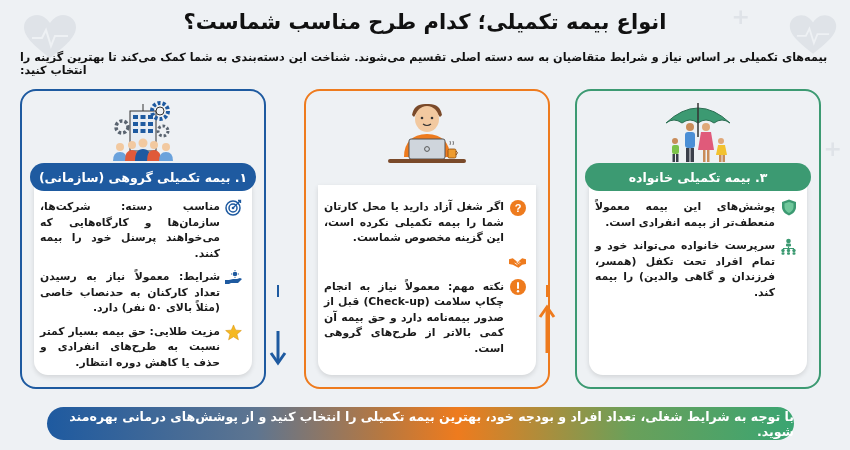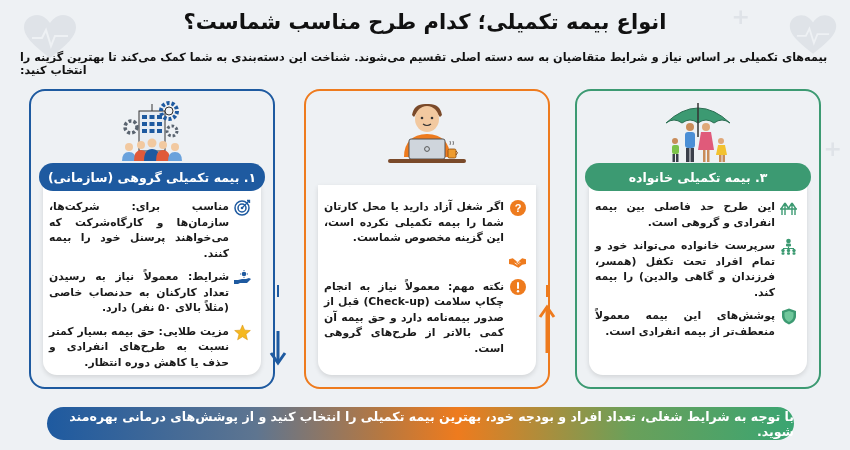--- a/index.html
+++ b/index.html
@@ -18,21 +18,21 @@
     }
     .subtitle {
       position: absolute; top: 51px; right: 20px; left: 20px;
       text-align: left; font-size: 11.2px; font-weight: bold; color: #111;
     }
     .card {
       position: absolute; top: 89px; width: 246px; height: 300px;
       border: 2px solid; border-radius: 16px;
       background: #eef1f4;
     }
-    .card.c1 { left: 29px; border-color: #1e5aa0; }
+    .card.c1 { left: 20px; border-color: #1e5aa0; }
     .card.c2 { left: 304px; border-color: #ee7b1e; }
     .card.c3 { left: 575px; border-color: #3c9a72; padding-left: 28px; }
     .card-illustration {
       position: absolute; top: 8px; left: 0; right: 0; height: 68px;
       display: flex; justify-content: center; align-items: flex-end;
     }
     .card-header {
       position: absolute; top: 72px; left: 8px; right: 8px; height: 28px;
       border-radius: 14px; color: #fff; font-weight: bold; font-size: 12.5px;
       display: flex; align-items: center; justify-content: center;
@@ -107,50 +107,42 @@
       <circle cx="73" cy="44" r="3" fill="#e0a878"></circle>
       <path d="M70 48 h7 l2 10 h-11 z" fill="#f2c230"></path>
       <rect x="71" y="58" width="2.5" height="7" fill="#c98c5a"></rect>
         <rect x="74.5" y="58" width="2.5" height="7" fill="#c98c5a"></rect>
     </svg>
   </div>
   <div class="card-header">۳. بیمه تکمیلی خانواده</div>
   <div class="card-body">
     <div class="item">
       <span class="ico">
-        <svg width="17" height="14" viewBox="0 0 17 14">
-            <path d="M0 8 h17 M2 8 v6 M15 8 v6 M5 2 v12 M12 2 v12 M5 2 L1 8 M5 2 L9 8 M12 2 L8 8 M12 2 L16 8" stroke="#3c9a72" stroke-width="1.4" fill="none"></path>
-          </svg>
-      </span>
-      <span class="txt">این طرح حد فاصلی بین بیمه انفرادی و گروهی است.</span>
+        <svg width="16" height="17" viewBox="0 0 16 17">
+            <path d="M8 0.5 L15 3 V8 C15 12 12 15 8 16.5 C4 15 1 12 1 8 V3 Z" fill="#3c9a72"></path>
+            <path d="M8 3 L12.5 4.6 V8 C12.5 10.8 10.5 12.8 8 14 C5.5 12.8 3.5 10.8 3.5 8 V4.6 Z" fill="#6fc79b"></path>
+          </svg>
+      </span>
+      <span class="txt">پوشش‌های این بیمه معمولاً منعطف‌تر از بیمه انفرادی است.</span>
     </div>
     <div class="item">
       <span class="ico">
         <svg width="17" height="17" viewBox="0 0 17 17">
             <circle cx="8.5" cy="3" r="2.3" fill="#3c9a72"></circle>
             <rect x="6" y="5.5" width="5" height="3" rx="1.2" fill="#3c9a72"></rect>
             <path d="M8.5 8.5v2 M3 10.5h11" stroke="#3c9a72" stroke-width="1.1"></path>
             <circle cx="3" cy="12.5" r="1.7" fill="#3c9a72"></circle>
             <circle cx="8.5" cy="12.5" r="1.7" fill="#3c9a72"></circle>
             <circle cx="14" cy="12.5" r="1.7" fill="#3c9a72"></circle>
             <rect x="1.5" y="14.3" width="3" height="2.5" rx="1" fill="#3c9a72"></rect>
             <rect x="7" y="14.3" width="3" height="2.5" rx="1" fill="#3c9a72"></rect>
             <rect x="12.5" y="14.3" width="3" height="2.5" rx="1" fill="#3c9a72"></rect>
           </svg>
       </span>
       <span class="txt">سرپرست خانواده می‌تواند خود و تمام افراد تحت تکفل (همسر، فرزندان و گاهی والدین) را بیمه کند.</span>
-    </div>
-    <div class="item">
-      <span class="ico">
-        <svg width="16" height="17" viewBox="0 0 16 17">
-            <path d="M8 0.5 L15 3 V8 C15 12 12 15 8 16.5 C4 15 1 12 1 8 V3 Z" fill="#3c9a72"></path>
-            <path d="M8 3 L12.5 4.6 V8 C12.5 10.8 10.5 12.8 8 14 C5.5 12.8 3.5 10.8 3.5 8 V4.6 Z" fill="#6fc79b"></path>
-          </svg>
-      </span>
-      <span class="txt">پوشش‌های این بیمه معمولاً منعطف‌تر از بیمه انفرادی است.</span>
     </div>
   </div>
 </div>
 
 <div class="card c2">
   <div class="card-illustration">
     <svg width="90" height="66" viewBox="0 0 90 66">
       <path d="M30 14 Q32 2 45 3 Q58 2 60 14 L58 16 Q52 8 45 10 Q36 8 32 16Z" fill="#7a4a2a"></path>
       <ellipse cx="45" cy="18" rx="12" ry="13" fill="#f2c9a0"></ellipse>
       <circle cx="40" cy="17" r="1.3" fill="#333"></circle>
@@ -234,21 +226,21 @@
   <div class="card-body">
     <div class="item">
       <span class="ico">
         <svg width="17" height="17" viewBox="0 0 17 17">
             <circle cx="8" cy="9" r="7" fill="none" stroke="#1e5aa0" stroke-width="1.5"></circle>
             <circle cx="8" cy="9" r="4" fill="none" stroke="#1e5aa0" stroke-width="1.5"></circle>
             <circle cx="8" cy="9" r="1.3" fill="#1e5aa0"></circle>
             <path d="M8 9 L15 2 M13 1.5 h2.5 v2.5" stroke="#1e5aa0" stroke-width="1.3" fill="none"></path>
           </svg>
       </span>
-      <span class="txt">مناسب برای: شرکت‌ها، سازمان‌ها و کارگاه‌شرکت که می‌خواهند پرسنل خود را بیمه کنند.</span>
+      <span class="txt">مناسب دسته: شرکت‌ها، سازمان‌ها و کارگاه‌هایی که می‌خواهند پرسنل خود را بیمه کنند.</span>
     </div>
     <div class="item">
       <span class="ico">
         <svg width="17" height="16" viewBox="0 0 17 16">
             <circle cx="10" cy="4" r="2.3" fill="#1e5aa0"></circle>
             <path d="M10 0 v1 M10 7 v1 M6 4 h1 M13 4 h1" stroke="#1e5aa0" stroke-width="0.9"></path>
             <path d="M0 10 h4 l4 -1 h4 l3 -1 l2 1 l-4 4 h-7 l-2 1 h-4z" fill="#1e5aa0"></path>
           </svg>
       </span>
       <span class="txt">شرایط: معمولاً نیاز به رسیدن تعداد کارکنان به حدنصاب خاصی (مثلاً بالای ۵۰ نفر) دارد.</span>

